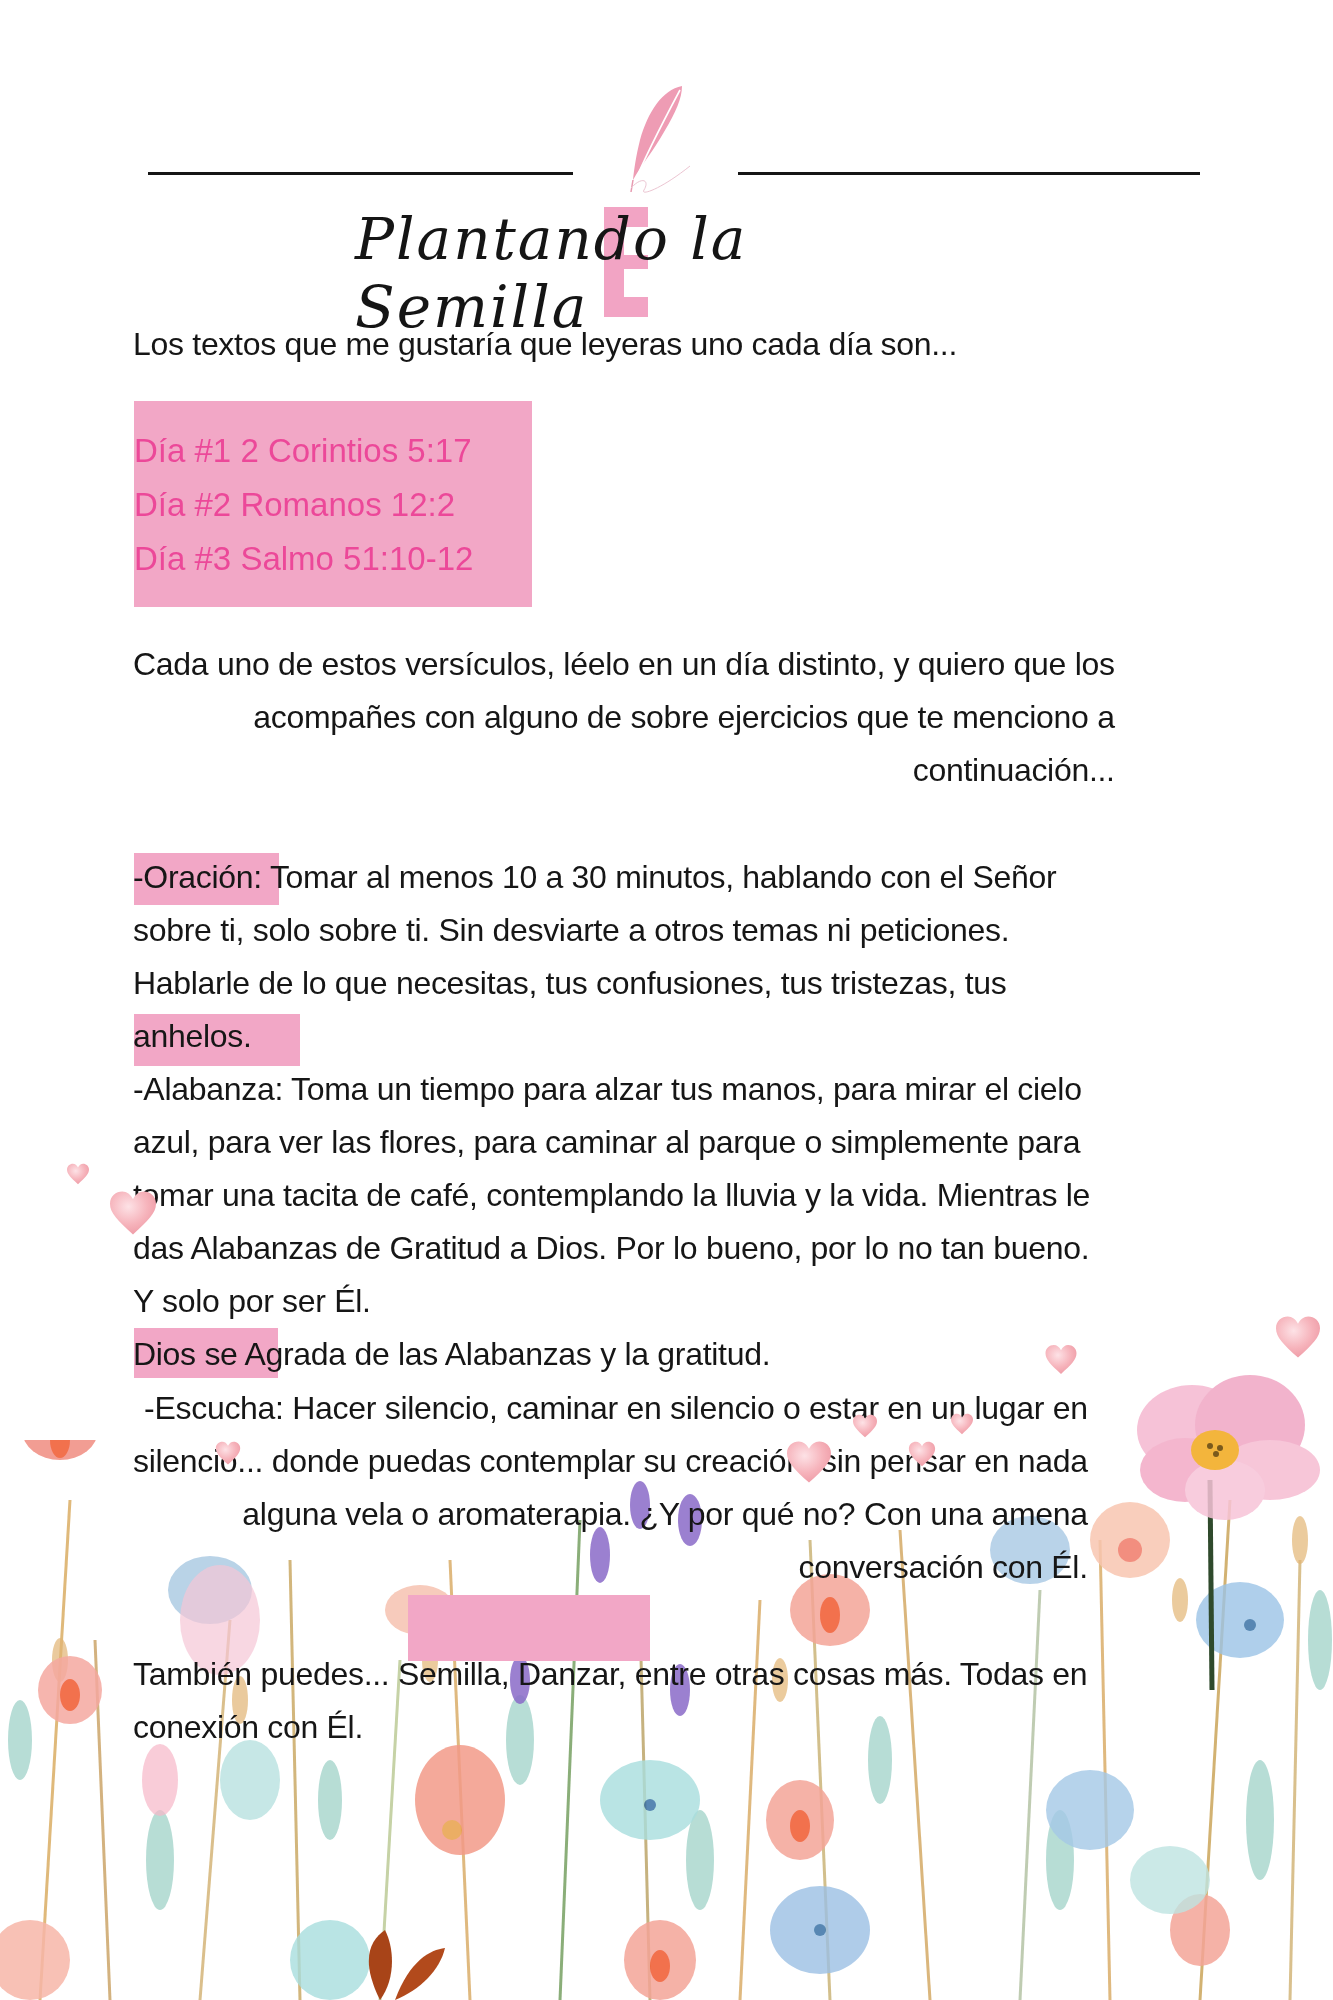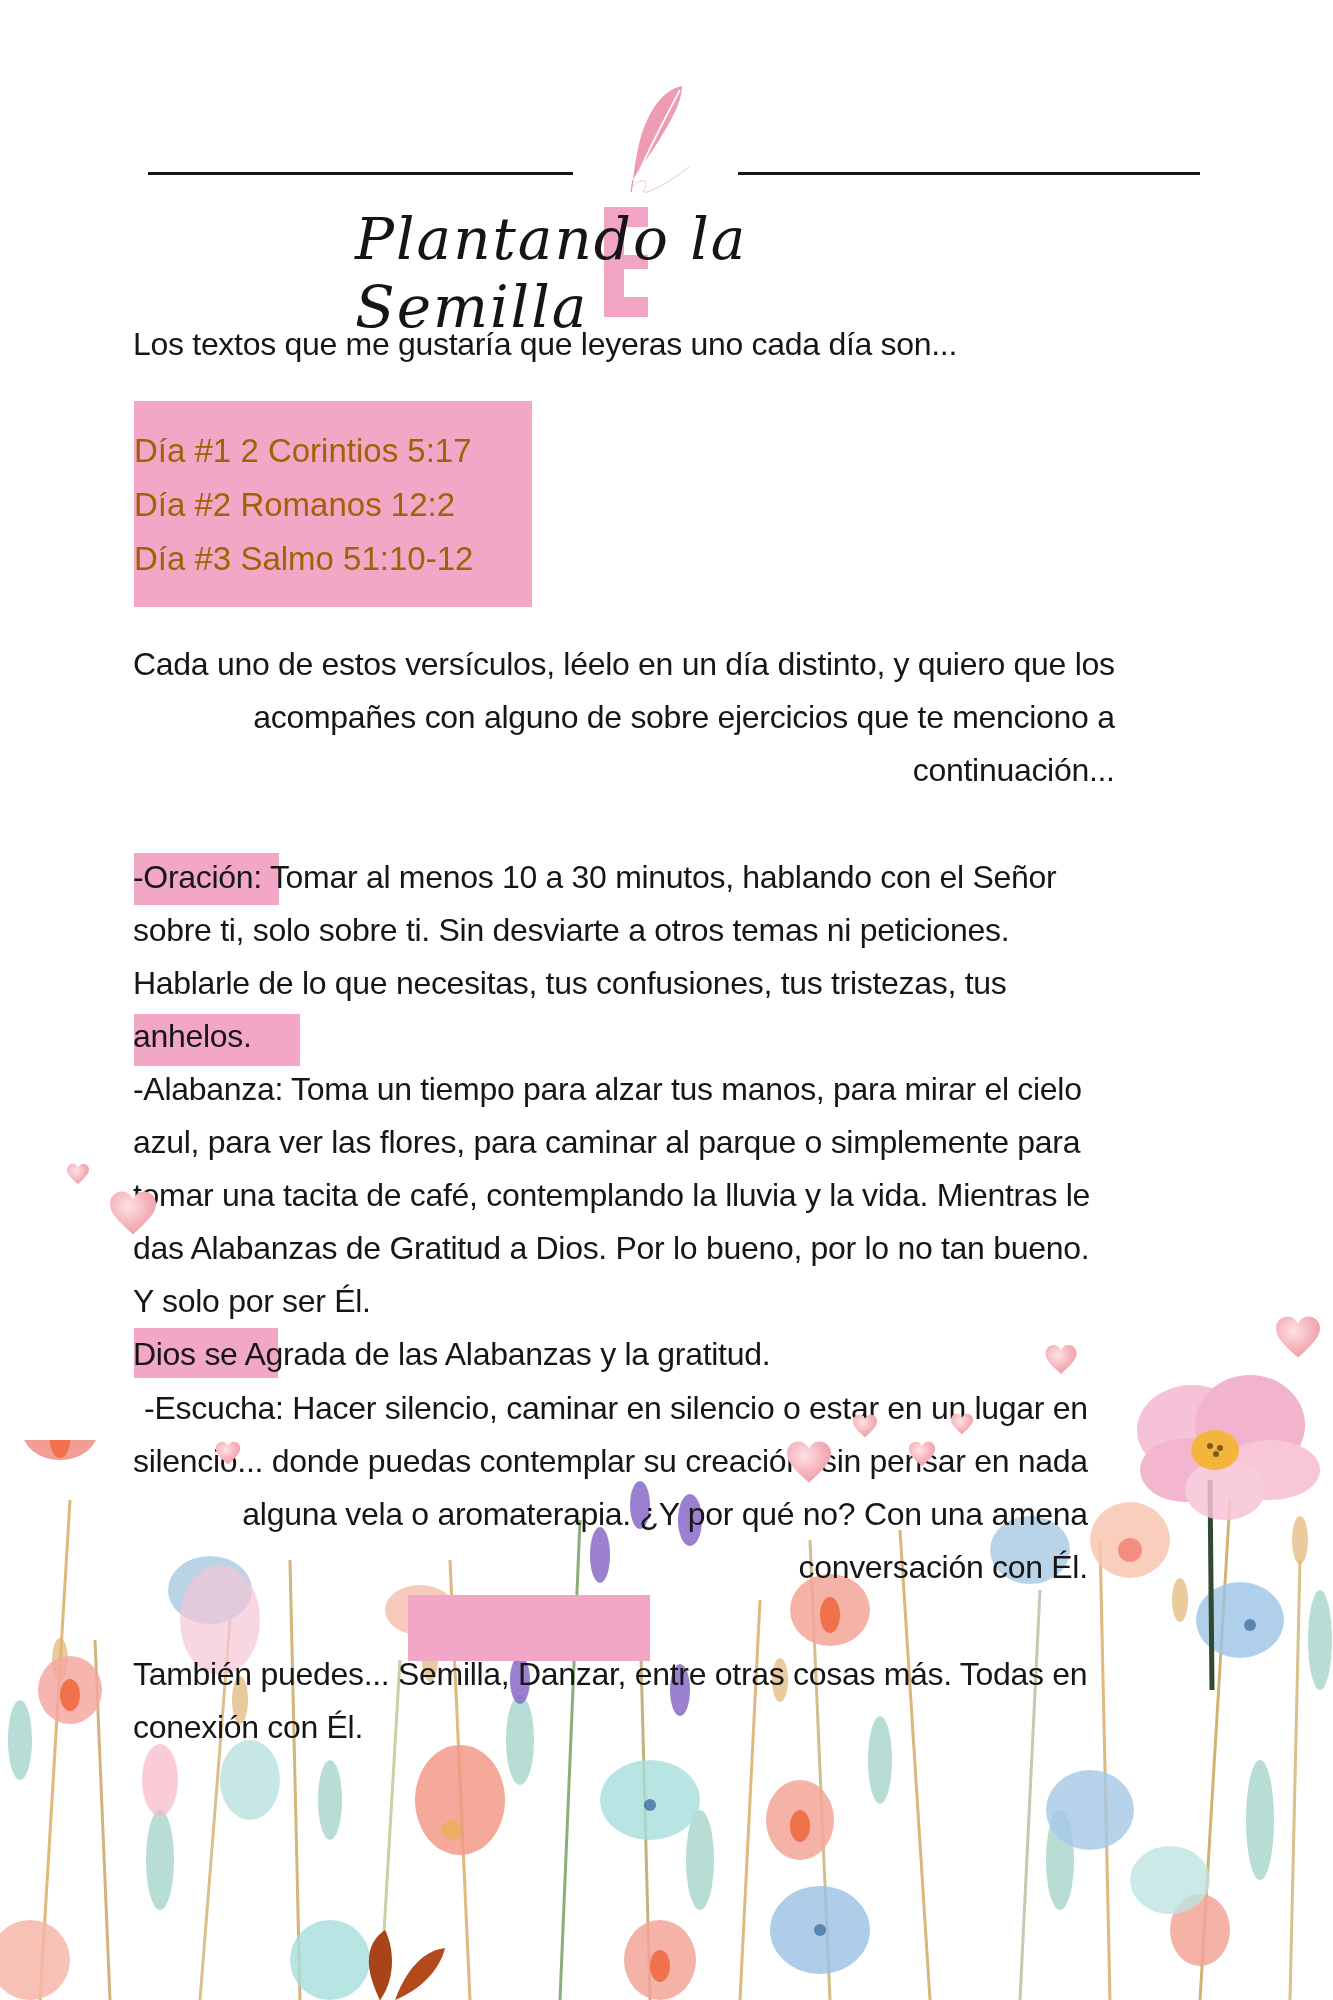--- a/index.html
+++ b/index.html
@@ -21,21 +21,21 @@
       position: absolute; left: 604px; top: 207px; width: 44px; height: 110px; background: #F2A4C4; z-index: 2;
     }
     .pink-e::before { content:""; position:absolute; left:20px; top:20px; width:24px; height:28px; background:#fff; }
     .pink-e::after { content:""; position:absolute; left:20px; top:62px; width:24px; height:28px; background:#fff; }
     .text {
       position: absolute; left: 133px; font-size: 32px; line-height: 53px; color: #161616;
       z-index: 4; letter-spacing: -0.3px;
     }
     .hl { position: absolute; background: #F2A7C6; z-index: 1; }
     .verse-box { position: absolute; left: 134px; top: 401px; width: 398px; height: 206px; background: #F2A7C6; z-index: 1; }
-    .verses { position: absolute; left: 134px; top: 424px; font-size: 33px; line-height: 54px; z-index: 4; color:#a16207; }
+    .verses { position: absolute; left: 134px; top: 424px; font-size: 33px; line-height: 54px; z-index: 4; color:#ec4899; }
     .heart { position: absolute; z-index: 5; }
     .flowers { position: absolute; left: 0; top: 1440px; width: 1333px; height: 560px; z-index: 0; }
   </style>
 </head>
 <body>
 
 <div class="rule" style="left:148px;width:425px;"></div>
 <div class="rule" style="left:738px;width:462px;"></div>
 
 <svg class="abs" style="left:590px;top:80px;z-index:2" width="140" height="115" viewBox="0 0 140 115">

